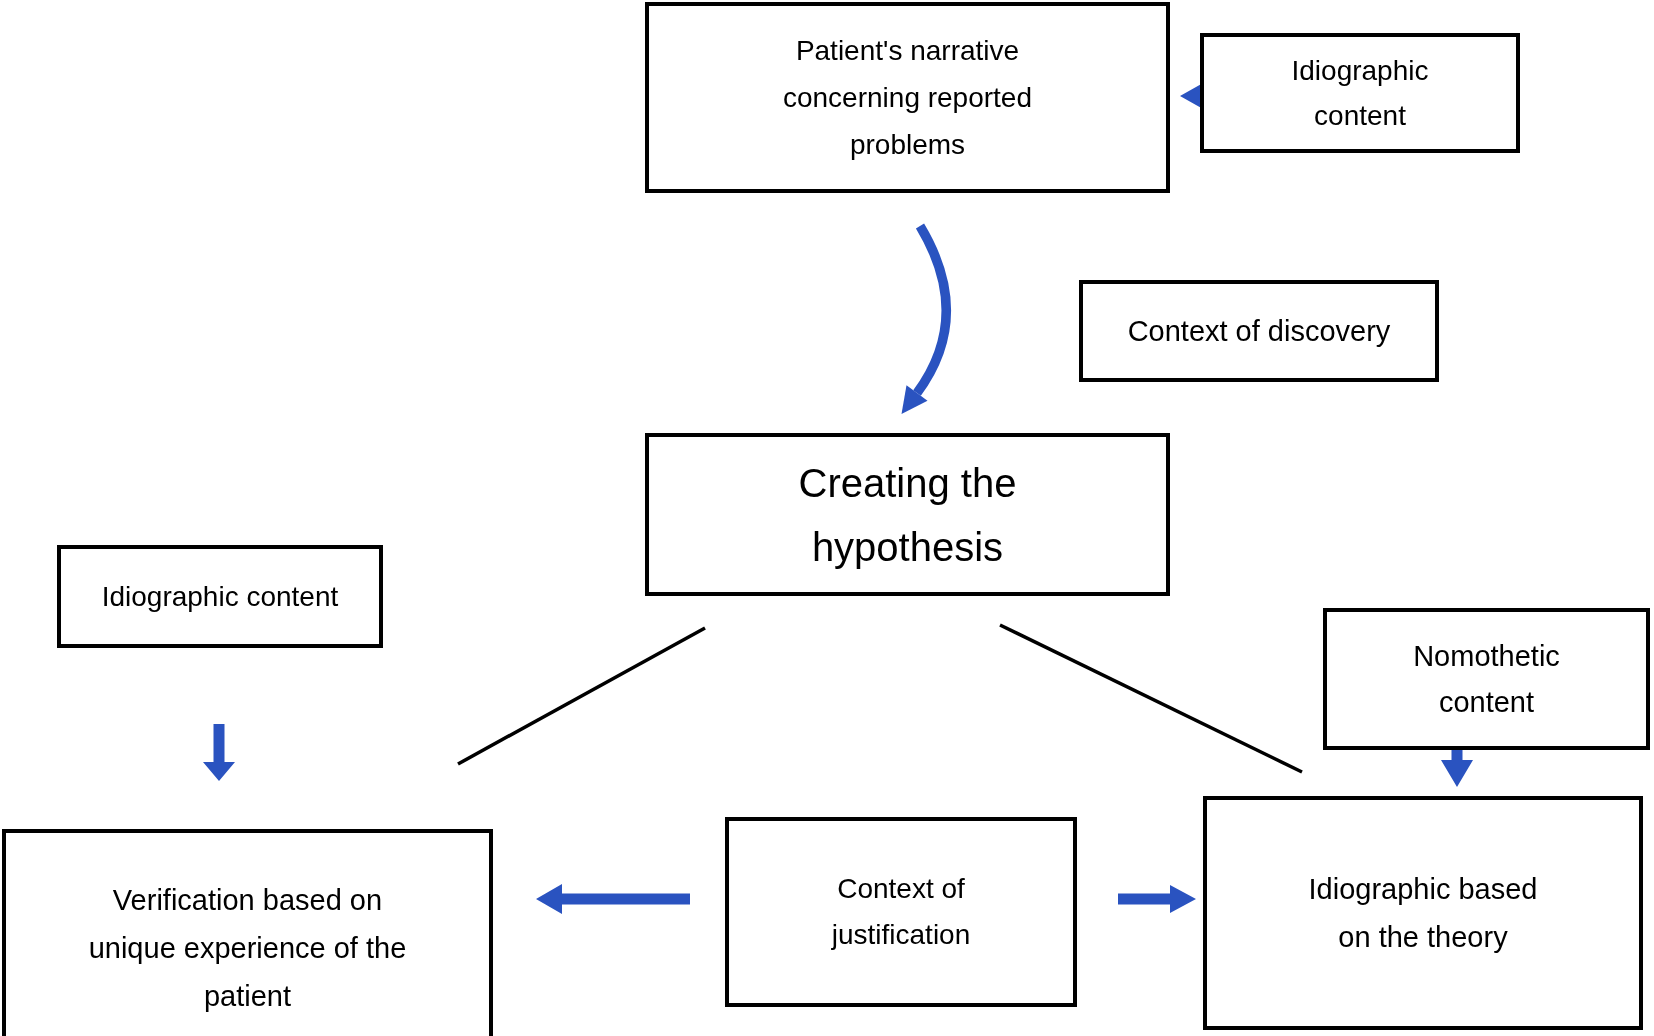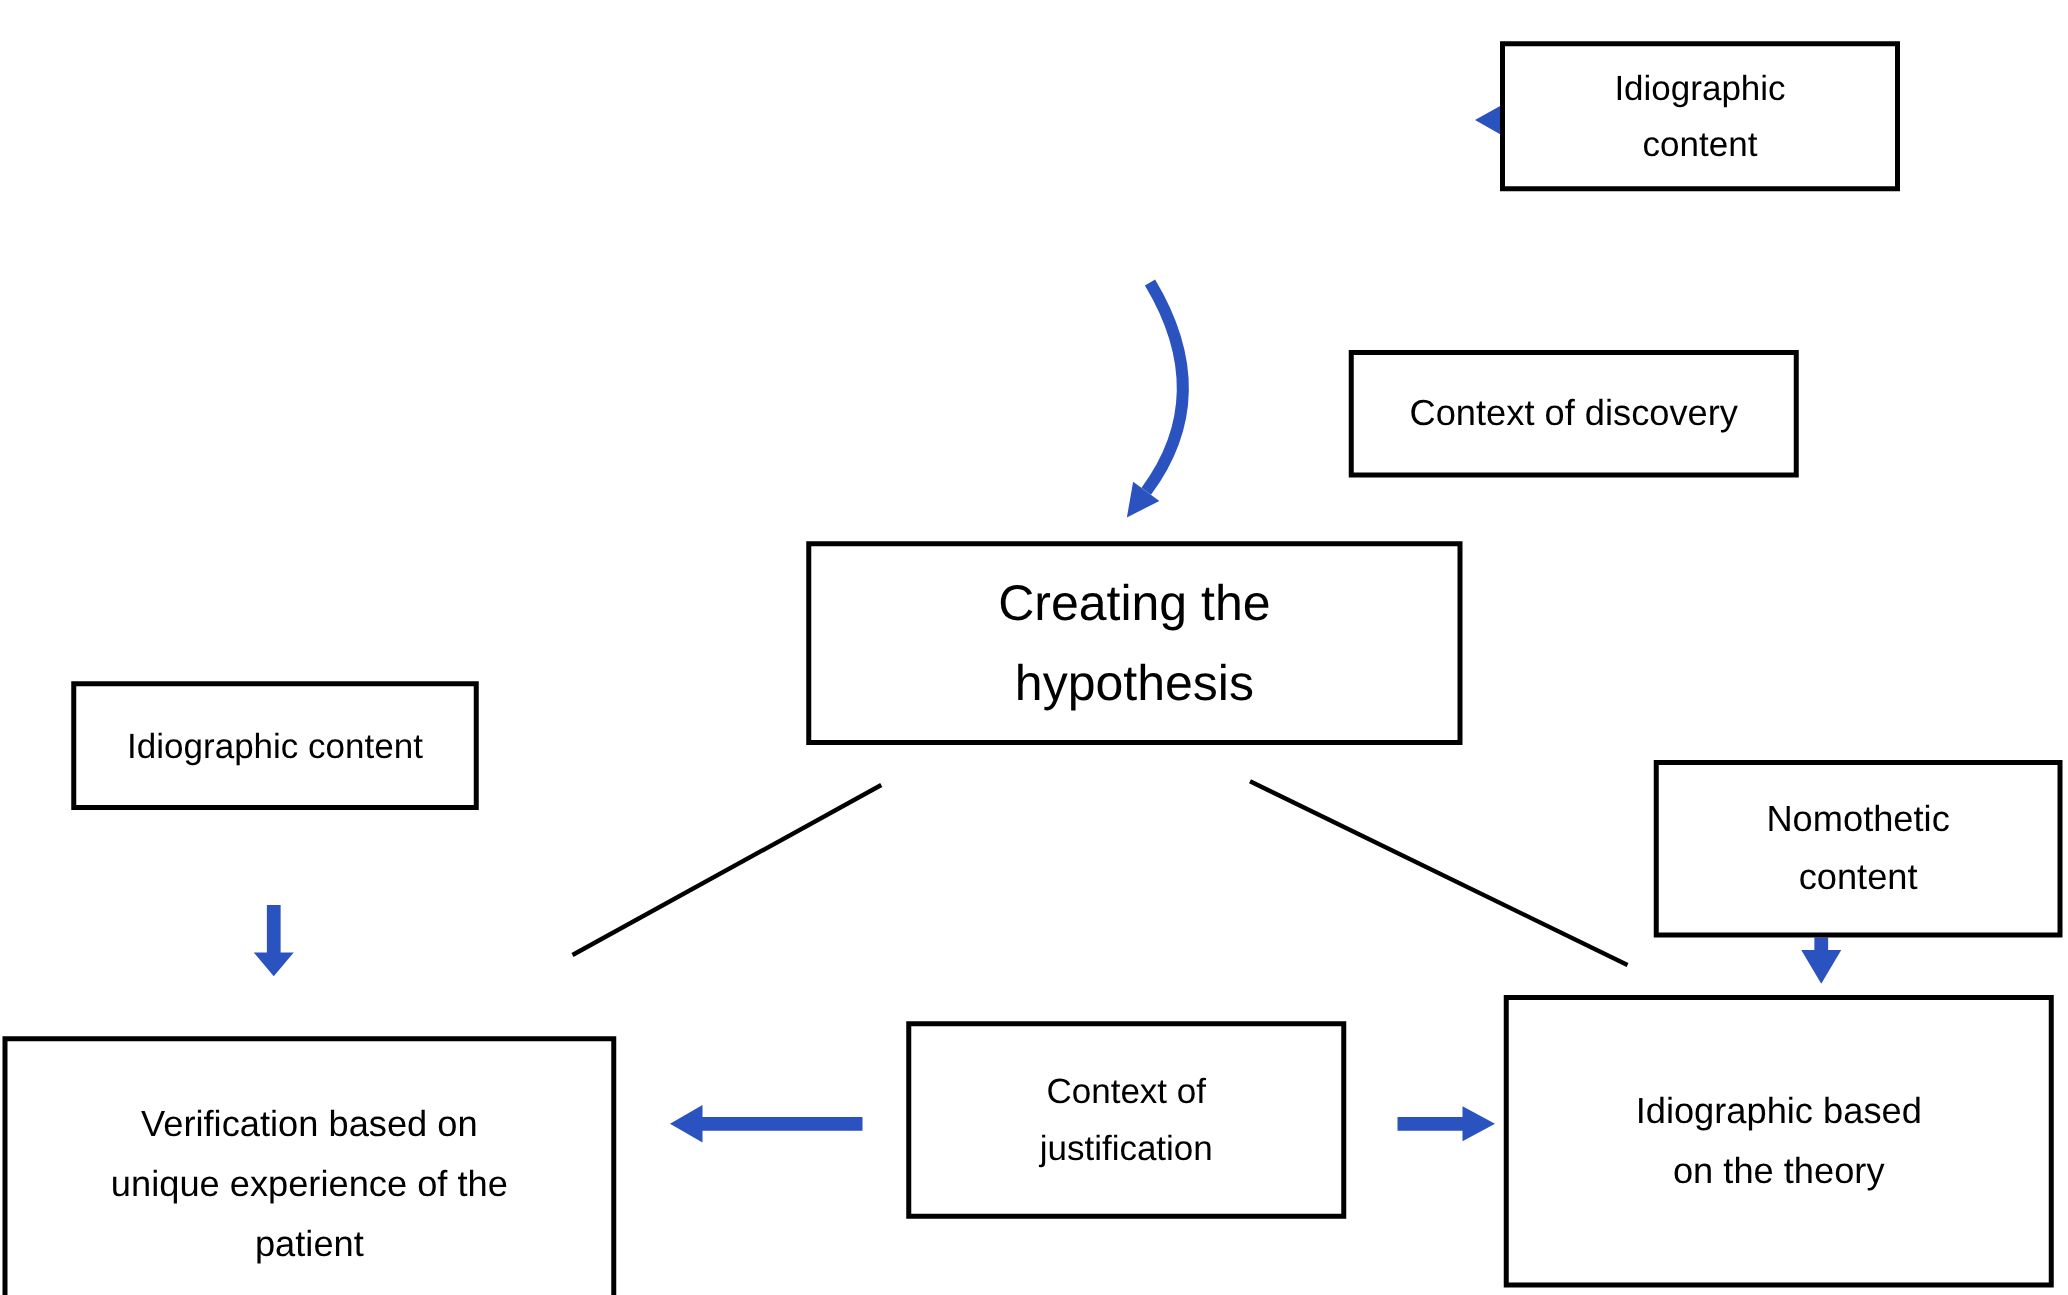--- a/index.html
+++ b/index.html
@@ -24,21 +24,21 @@
   }
   .node span{white-space:pre-line;display:block;}
   
   #n-patient       {left:645px;  top:2px;   width:525px; height:191px; font-size:28px; line-height:47px;}
   #n-idio-top      {left:1200px; top:33px;  width:320px; height:120px; font-size:28px; line-height:45px;}
   #n-discovery     {left:1079px; top:280px; width:360px; height:102px; font-size:29px; line-height:36px;}
   #n-hypothesis    {left:645px;  top:433px; width:525px; height:163px; font-size:40px; line-height:64px;}
   #n-idio-left     {left:57px;   top:545px; width:326px; height:103px; font-size:28px; line-height:36px;}
   #n-nomothetic    {left:1323px; top:563px; width:327px; height:142px; font-size:29px; line-height:46px;margin-top:45px;}
   #n-verif-left    {left:2px;    top:829px; width:491px; height:238px; font-size:29px; line-height:48px;}
-  #n-justification {left:725px;  top:817px; width:352px; height:158px; font-size:28px; line-height:46px;}
+  #n-justification {left:725px;  top:817px; width:352px; height:190px; font-size:28px; line-height:46px;}
   #n-verif-right   {left:1203px; top:796px; width:440px; height:234px; font-size:29px; line-height:48px;}
 
   .arrow-fill{fill:var(--arrow-blue);stroke:none;}
   .arrow-stroke{stroke:var(--arrow-blue);fill:none;}
   .thinline{stroke:var(--line-black);stroke-width:3.5;fill:none;}
 </style>
 </head>
 <body>
 
 <div id="canvas">
@@ -55,20 +55,25 @@
     <polygon class="arrow-fill" points="1451.5,728 1462.5,728 1462.5,760 1473,760 1457,787 1441,760 1451.5,760"></polygon>
 
     <polygon class="arrow-fill" points="536,899 562,884 562,893.5 690,893.5 690,904.5 562,904.5 562,914"></polygon>
 
     <polygon class="arrow-fill" points="1196,899 1170,885 1170,893.5 1118,893.5 1118,904.5 1170,904.5 1170,913"></polygon>
 
     <line class="thinline" x1="705" y1="628" x2="458" y2="764"></line>
     <line class="thinline" x1="1000" y1="625" x2="1302" y2="772"></line>
   </svg>
 
+  <div class="node" id="n-patient">
+    <span>Patient's narrative
+concerning reported
+problems</span>
+  </div>
 
   <div class="node" id="n-idio-top">
     <span>Idiographic
 content</span>
   </div>
 
   <div class="node" id="n-discovery">
     <span>Context of discovery</span>
   </div>
 

